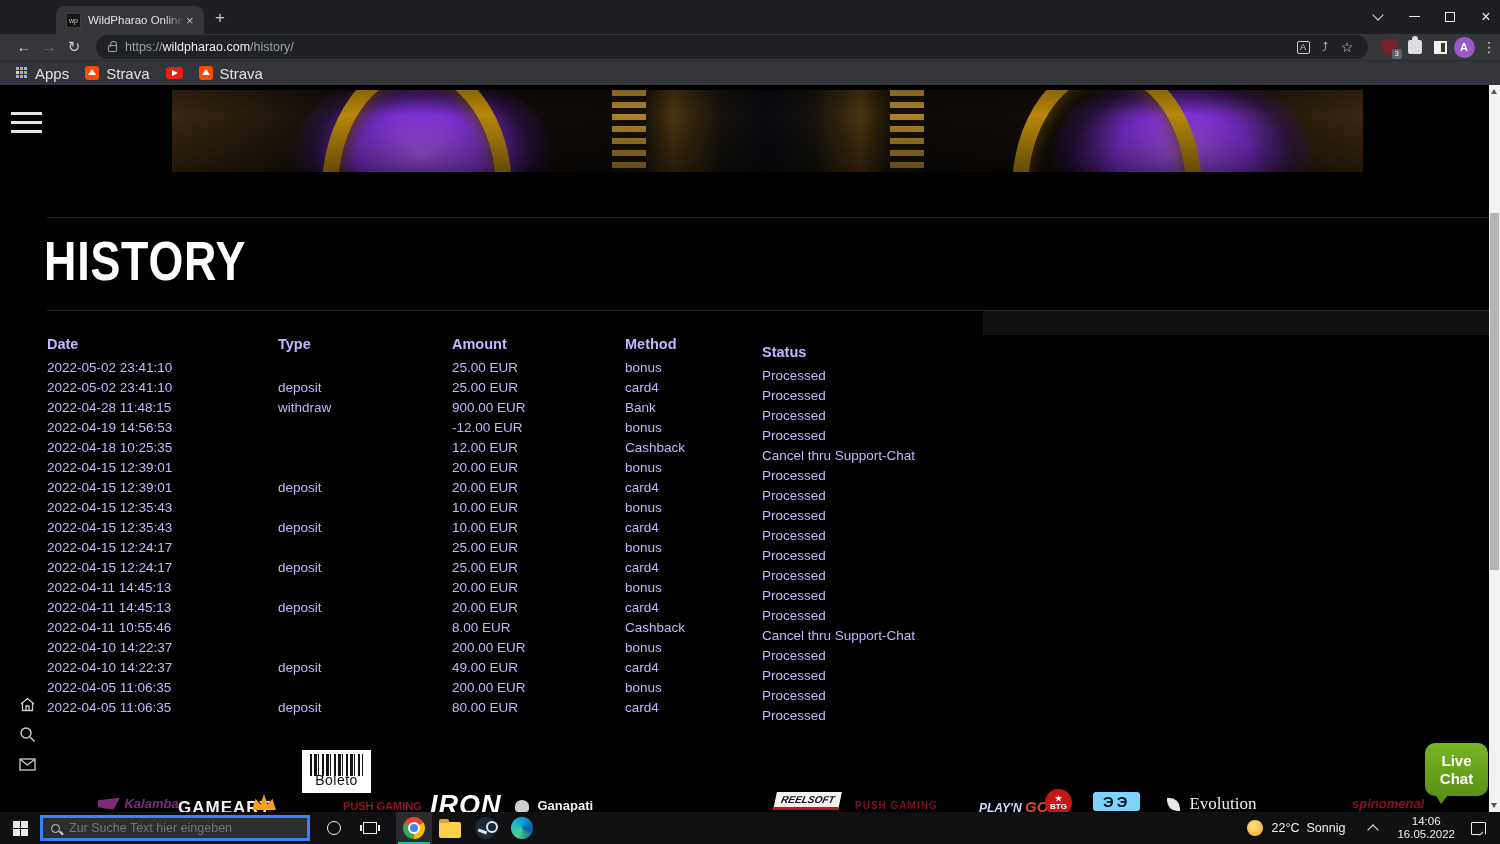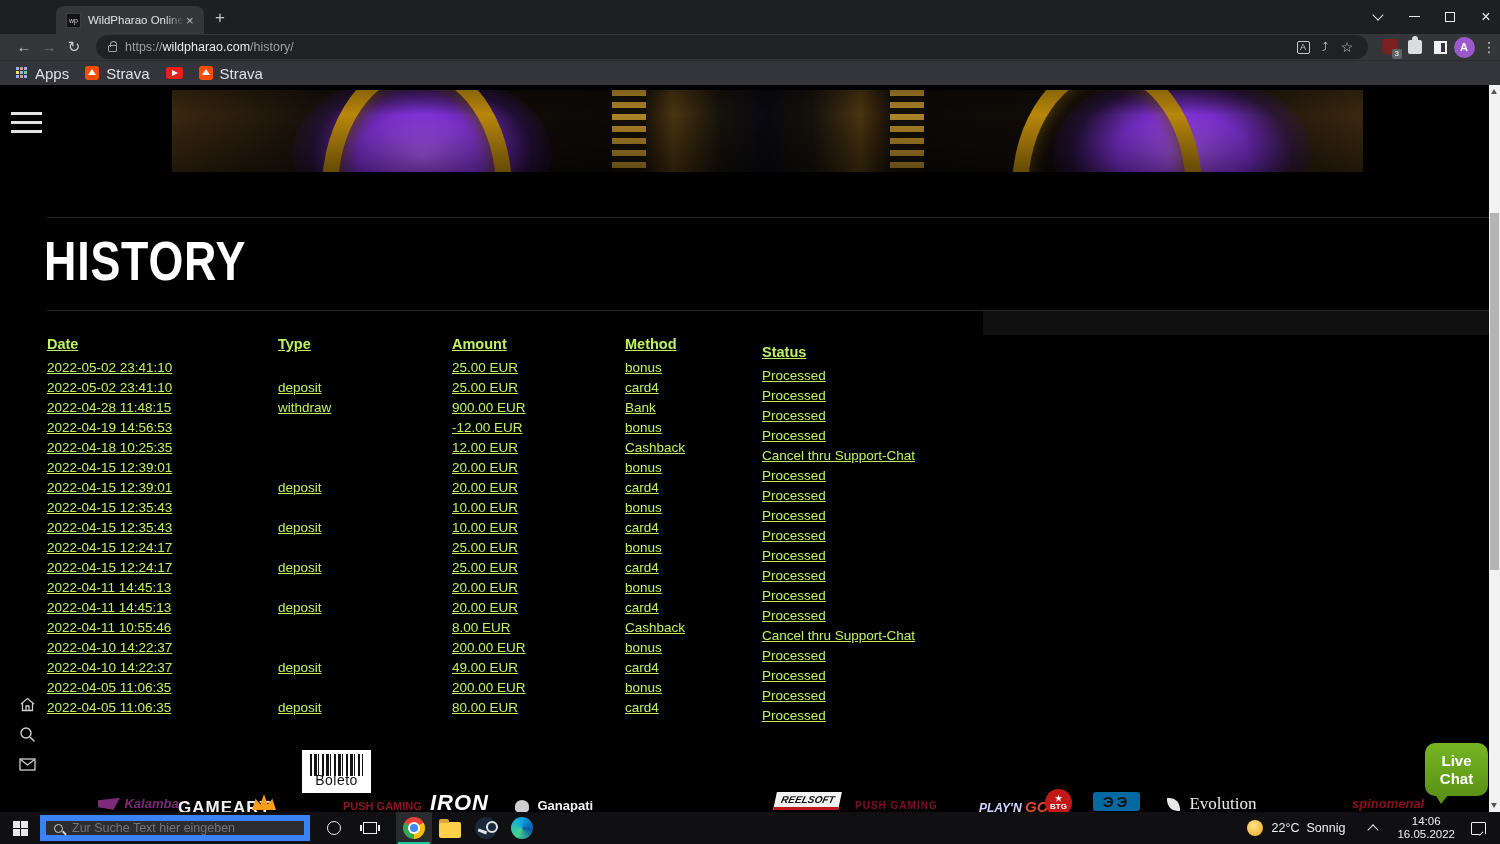--- a/index.html
+++ b/index.html
@@ -84,52 +84,52 @@
   .nemes { position:absolute; top:0; width:34px; height:82px;
            background:repeating-linear-gradient(180deg,#c9992e 0 6px,#151005 6px 12px); opacity:.85; }
   .banner-vign { position:absolute; inset:0; background:linear-gradient(180deg,rgba(0,0,0,.25),transparent 30%,rgba(0,0,0,.45)); }
 
   .divider { position:absolute; left:47px; width:1442px; height:1px; background:#26262a; }
   .shade-strip { position:absolute; left:983px; top:226px; width:507px; height:24px; background:#101010; }
 
   .page-title { position:absolute; left:44px; top:143px; color:#fff; font-size:56px; font-weight:700;
                 transform:scaleX(.8); transform-origin:left; letter-spacing:1px; }
 
-  .table { position:absolute; left:47px; top:248px; width:1100px; color:#bef264;text-decoration:underline; }
+  .table { position:absolute; left:47px; top:248px; width:1100px; color:#c4b5fd; }
   .trow { display:flex; height:20px; align-items:center; font-size:13.5px; }
   .trow.head { font-size:14.5px; font-weight:700; height:22px; margin-bottom:2px; }
   .c0 { width:231px; } .c1 { width:174px; } .c2 { width:173px; } .c3 { width:137px; } .c4 { flex:1;margin-top:16px; }
 
   .side-ic { position:absolute; left:19px; width:17px; height:17px; color:#cfcfcf; }
   .side-ic svg { width:17px; height:17px; display:block; }
 
   .boleto { position:absolute; left:302px; top:665px; width:69px; height:43px; background:#fff; text-align:center; }
   .barcode { margin:4px auto 0; width:53px; height:22px;
              background:repeating-linear-gradient(90deg,#111 0 2px,#fff 2px 4px,#111 4px 7px,#fff 7px 8px,#111 8px 9px,#fff 9px 12px); }
   .boleto-lbl { color:#111; font-size:14px; margin-top:-4px; letter-spacing:.5px; }
 
   .providers { position:absolute; left:0; top:703px; width:1500px; height:24px; }
   .prov { position:absolute; white-space:nowrap; }
   .kalamba-ic { display:inline-block; width:22px; height:12px; background:#7d2a78;
                 clip-path:polygon(0 20%,100% 0,70% 100%,0 80%); vertical-align:middle; }
   .kalamba-t { color:#7d2a78; font-style:italic; font-size:13px; font-weight:700; }
   .gameart-t { color:#f2f2f2; font-size:17px; font-weight:700; letter-spacing:1px; }
   .crown { width:24px; height:16px; background:#f79f1a; clip-path:polygon(0 100%,15% 30%,35% 65%,50% 0,65% 65%,85% 30%,100% 100%); }
   .push-t { color:#8c1722; font-size:11px; font-weight:700; }
-  .iron-t { color:#fff; font-size:22px; font-weight:700; font-style:italic; letter-spacing:1px; }
+  .iron-t { color:#fff; font-size:27px; font-weight:700; font-style:italic; letter-spacing:1px; }
   .gana { color:#f2f2f2; font-size:13px; font-weight:700; }
   .gana-ic { display:inline-block; width:14px; height:12px; background:#cfcfcf; border-radius:50% 50% 30% 30%; vertical-align:middle; margin-right:4px; }
   .reelsoft { background:#f2f2f2; color:#111; font-size:10px; font-style:italic; font-weight:700;
               padding:2px 6px; transform:skewX(-12deg); border-bottom:3px solid #c01818; }
   .redprov { color:#7d1220; font-size:10px; font-weight:700; letter-spacing:1px; }
   .playn { color:#cfd8ff; font-size:12px; font-weight:700; font-style:italic; }
   .playn b { color:#e04a2a; font-size:15px; }
   .btg { width:27px; height:27px; border-radius:50%; background:#c21818; color:#fff; font-size:8px; font-weight:700;
          display:flex; flex-direction:column; align-items:center; justify-content:center; line-height:8px; }
-  .symbox { background:#0369a1; color:#111; font-size:15px; font-weight:700; padding:1px 10px; border-radius:3px; letter-spacing:3px; }
+  .symbox { background:#7dd3fc; color:#111; font-size:15px; font-weight:700; padding:1px 10px; border-radius:3px; letter-spacing:3px; }
   .evo { color:#ededed; font-size:17px; font-family:"Liberation Serif", serif; }
   .evo-leaf { display:inline-block; width:13px; height:13px; background:#e8e8e8; border-radius:0 80% 0 80%; vertical-align:middle; margin-right:5px; }
   .spino { color:#a01522; font-size:13px; font-style:italic; font-weight:700; opacity:.85; }
 
   .livechat { position:absolute; left:1425px; top:658px; width:63px; height:53px; border-radius:10px;
               background:linear-gradient(180deg,#76b524,#5a9216); color:#fff; font-weight:700; font-size:15px;
               display:flex; flex-direction:column; align-items:center; justify-content:center; line-height:18px; }
   .livechat:after { content:""; position:absolute; left:10px; bottom:-8px; border-left:6px solid transparent;
                     border-right:8px solid transparent; border-top:10px solid #5a9216; }
 
@@ -139,21 +139,21 @@
            border-bottom:5px solid #555; }
   .sb-down { position:absolute; left:2px; bottom:4px; border-left:3.5px solid transparent; border-right:3.5px solid transparent;
              border-top:5px solid #555; }
 
   
   .taskbar { position:absolute; left:0; top:812px; width:1500px; height:32px; background:#101012; z-index:5;
              display:flex; align-items:center; }
   .tb-start { width:40px; height:32px; display:flex; align-items:center; justify-content:center; }
   .winlogo { width:15px; height:15px; display:grid; grid-template-columns:7px 7px; grid-template-rows:7px 7px; gap:1px; }
   .winlogo i { background:#e8e8e8; }
-  .tb-search { width:270px; height:26px; background:#2d2d30; border:6px solid #3b82f6; display:flex; align-items:center; padding:0 8px; }
+  .tb-search { width:270px; height:26px; background:#2d2d30; border:3px solid #3b82f6; display:flex; align-items:center; padding:0 8px; }
   .mag { width:9px; height:9px; border:1.6px solid #cfcfcf; border-radius:50%; position:relative; margin-right:9px; flex:0 0 auto; }
   .mag:after { content:""; position:absolute; left:7px; top:7px; width:5px; height:1.6px; background:#cfcfcf; transform:rotate(45deg); }
   .tb-search input { background:transparent; border:none; outline:none; color:#c8c8c8; font-size:12.5px; width:220px;
                      font-family:"Liberation Sans", sans-serif; }
   .tb-btn { width:36px; height:32px; display:flex; align-items:center; justify-content:center; position:relative; }
   .cortana { width:14px; height:14px; border:1.8px solid #f0f0f0; border-radius:50%; }
   .taskview { width:14px; height:12px; border:1.5px solid #f0f0f0; position:relative; }
   .taskview:before { content:""; position:absolute; left:-4px; top:2px; width:2px; height:6px; background:#f0f0f0; }
   .taskview:after { content:""; position:absolute; right:-4px; top:2px; width:2px; height:6px; background:#f0f0f0; }
   .tb-btn.active { background:#2a2b2e; }

